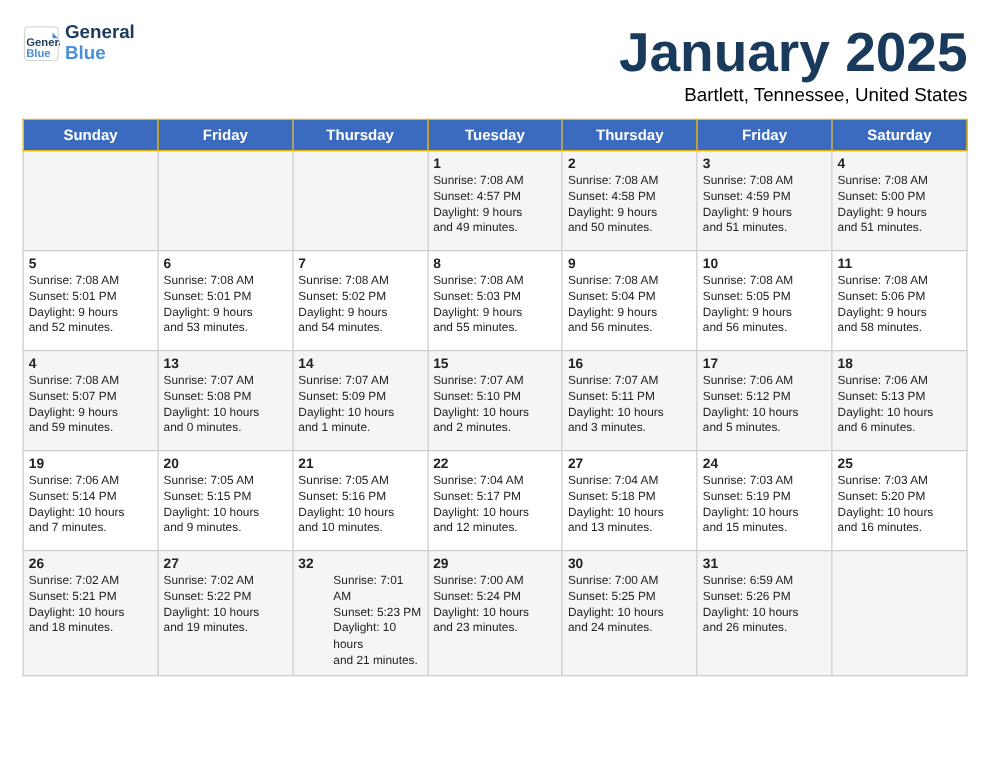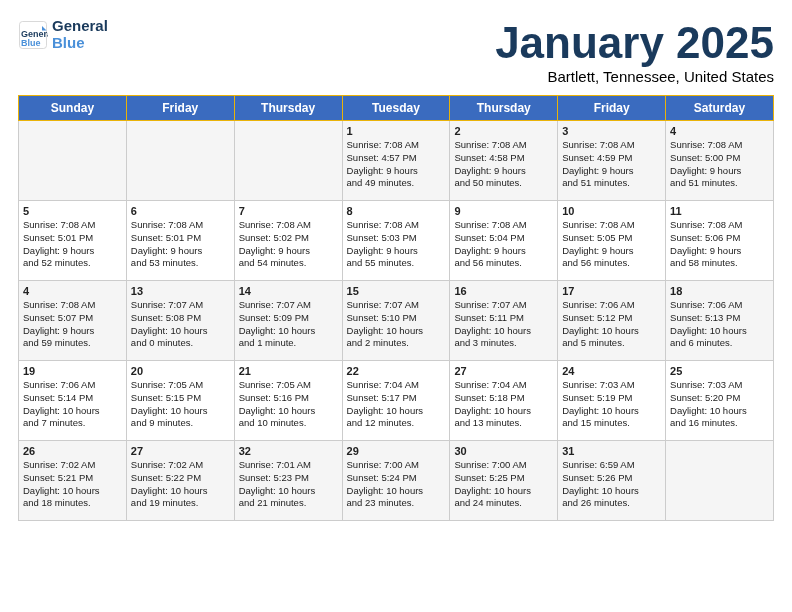--- a/index.html
+++ b/index.html
@@ -314,21 +314,21 @@
           </td>
           <td>
             <span class="day-number">27</span>
             <div class="day-info" style="white-space: pre-line;">Sunrise: 7:02 AM
 Sunset: 5:22 PM
 Daylight: 10 hours
 and 19 minutes.</div>
           </td>
           <td>
             <span class="day-number">32</span>
-            <div class="day-info" style="white-space: pre-line;">Sunrise: 7:01 AM
+            <div class="day-info" style="white-space: pre-line; margin-left: 28px;">Sunrise: 7:01 AM
 Sunset: 5:23 PM
 Daylight: 10 hours
 and 21 minutes.</div>
           </td>
           <td>
             <span class="day-number">29</span>
             <div class="day-info" style="white-space: pre-line;">Sunrise: 7:00 AM
 Sunset: 5:24 PM
 Daylight: 10 hours
 and 23 minutes.</div>

